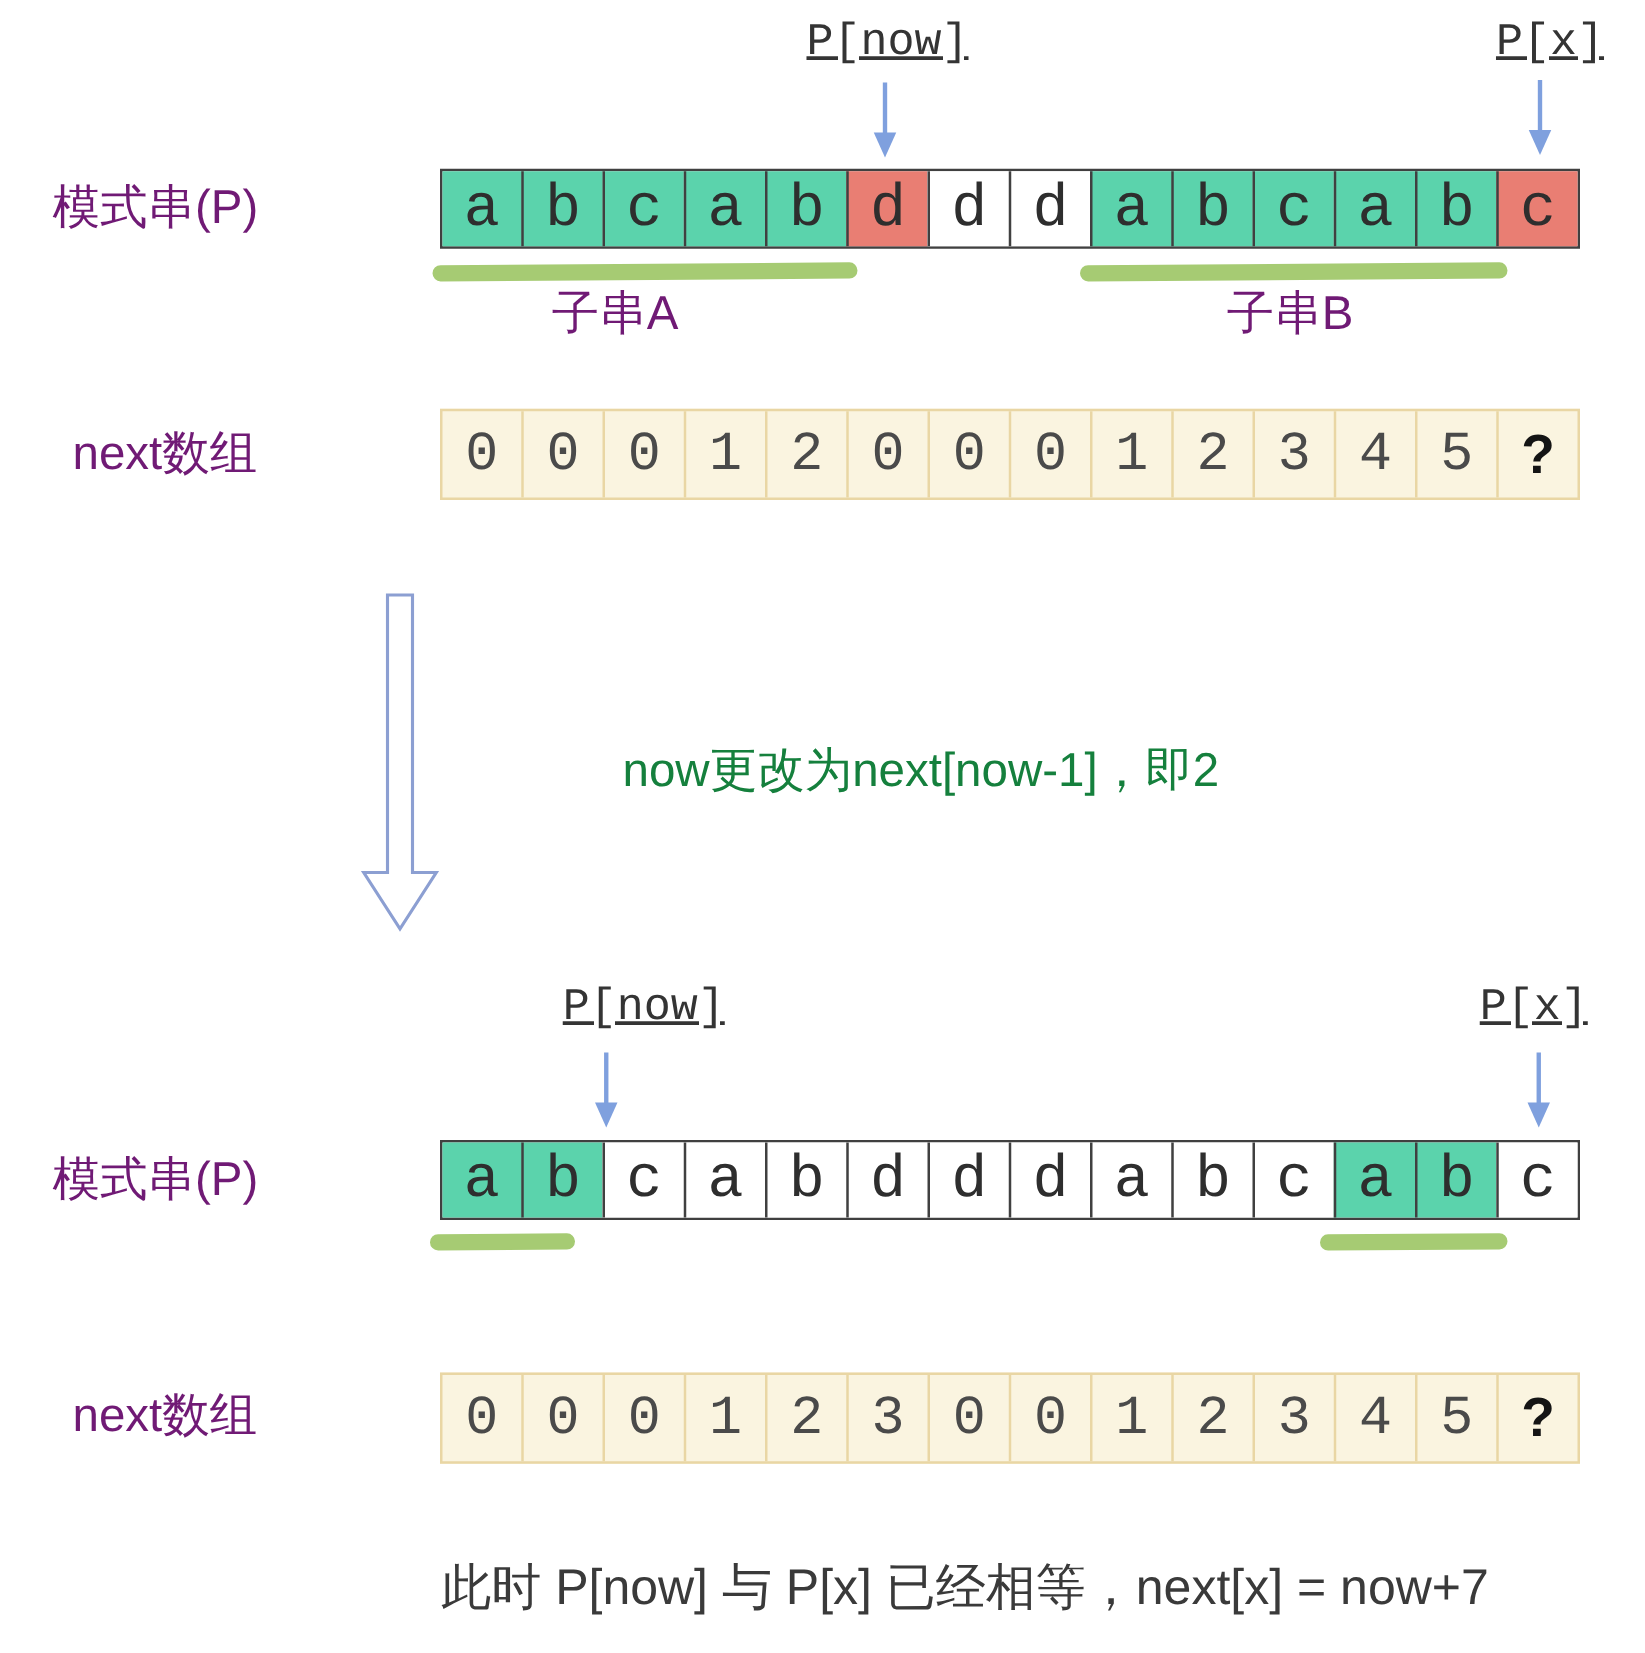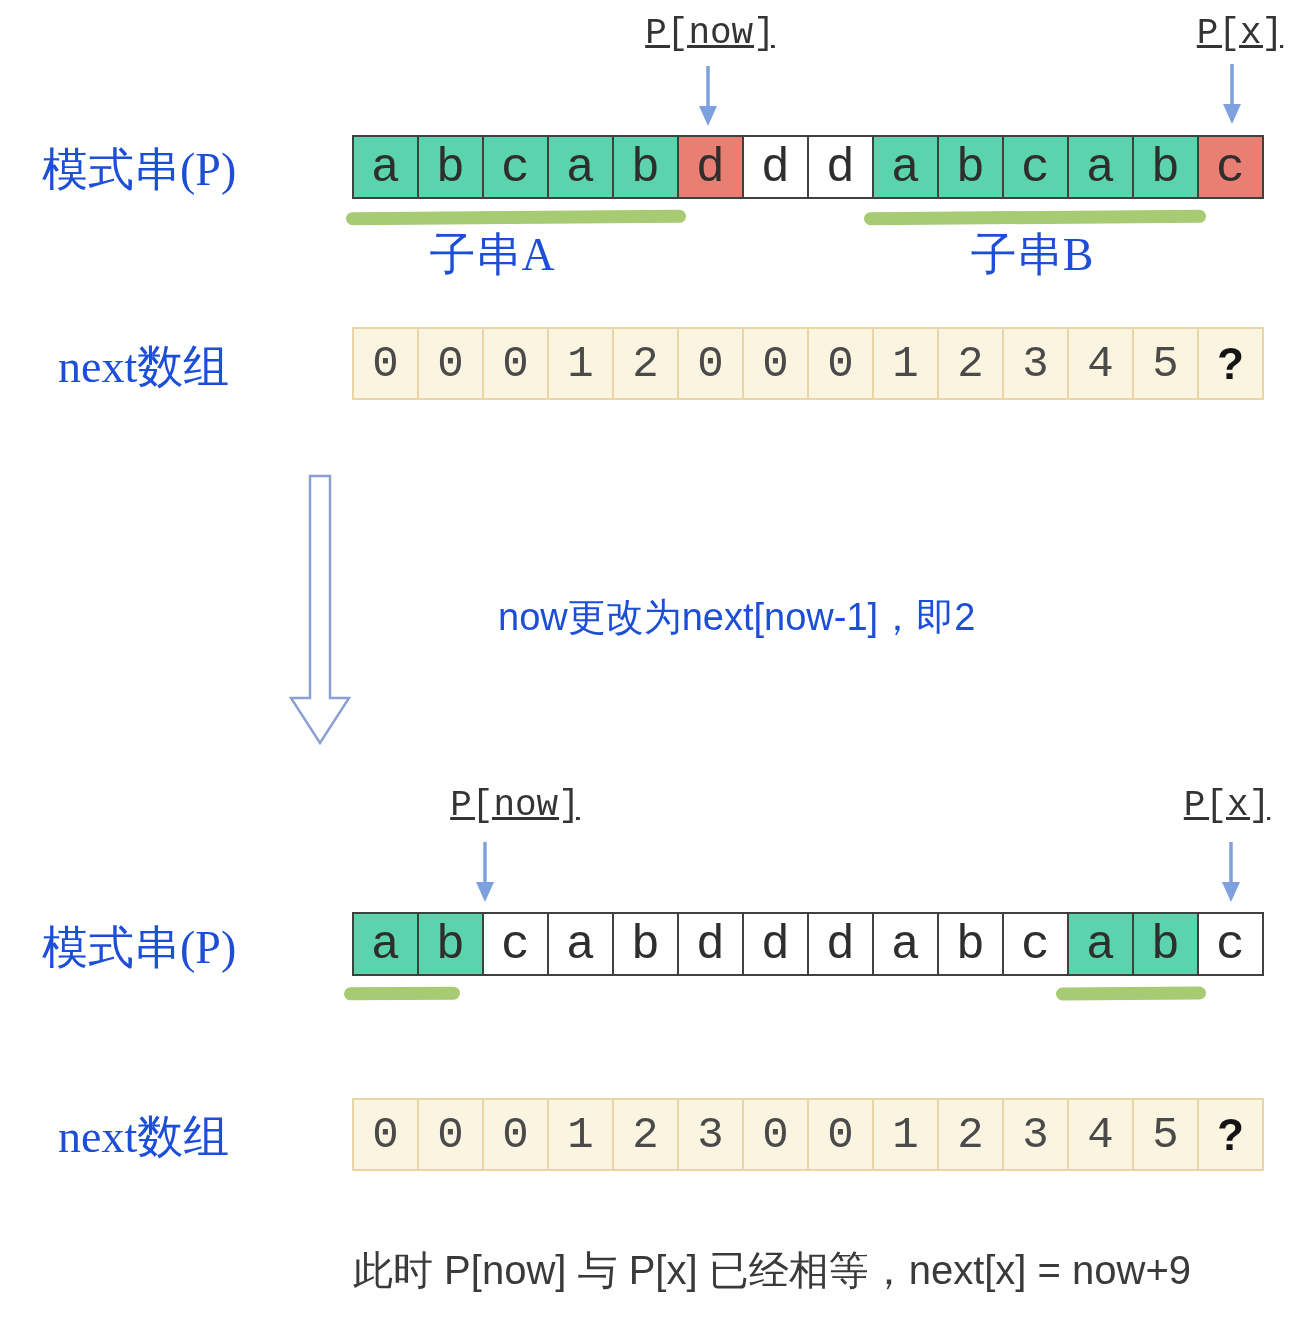--- a/index.html
+++ b/index.html
@@ -1,37 +1,37 @@
 <!DOCTYPE html>
 <html style="--green: #5bd3ac; --red: #e97e73; --white: #ffffff; --cell_border: #404040; --next_bg: #faf4e0; --next_border: #e9d6a4; --underline: #a6cb73; --arrow_blue: #7fa0de; --big_arrow: #8c9fd2;"><head>
 <meta charset="utf-8">
 <style>
   html,body{margin:0;padding:0;background:#ffffff;}
   .canvas{
     position:relative;width:1316px;height:1322px;background:#ffffff;overflow:hidden;
     font-family:"Liberation Sans",sans-serif;color:#3c3c3c;
   }
   .abs{position:absolute;}
-  .cjk-label{font-size:46px;color:#1d4ed8;white-space:nowrap;line-height:1;font-family:Liberation Serif, serif;}
+  .cjk-label{font-size:38px;color:#701a75;white-space:nowrap;line-height:1;}
   .mono{font-family:"Liberation Mono","DejaVu Sans Mono",monospace;text-decoration:underline;}
   .ptr-label{font-size:36px;color:#343434;white-space:nowrap;line-height:1;transform:translateX(-50%);}
   .cells{position:absolute;display:flex;box-sizing:border-box;}
   .pattern-cells{border:2px solid var(--cell_border);}
   .next-cells{border:2px solid var(--next_border);background:var(--next_bg);}
   .cell{display:flex;align-items:center;justify-content:center;box-sizing:border-box;
         font-family:"Liberation Mono","DejaVu Sans Mono",monospace;line-height:1;}
   .pcell{width:65px;height:60px;border-left:2px solid var(--cell_border);font-size:48px;color:#2e2e2e;padding-top:2px;}
   .pcell:first-child{border-left:none;width:63px;}
   .ncell{width:65px;height:69px;border-left:2px solid var(--next_border);font-size:44px;color:#4a4a4a;}
   .ncell:first-child{border-left:none;width:63px;}
   .ncell.qmark{font-weight:700;color:#141414;font-family:"Liberation Sans",sans-serif;}
   .underline{position:absolute;height:13px;border-radius:7px;background:var(--underline);transform:rotate(-0.4deg);}
   .small-arrow{position:absolute;transform:translateX(-50%);color:var(--arrow_blue);}
   .center-label{transform:translateX(-50%);}
-  .mid-text{font-size:38px;color:#1d4ed8;white-space:nowrap;line-height:1;}
+  .mid-text{font-size:38px;color:#15803d;white-space:nowrap;line-height:1;}
   .footer-text{font-size:40px;color:#3a3a3a;white-space:nowrap;line-height:1;}
 </style>
 </head>
 <body>
 
 <div class="canvas">
 
   <div class="abs ptr-label mono" style="left:710px;top:16px;">P[now]</div>
   <div class="abs ptr-label mono" style="left:1240px;top:16px;">P[x]</div>
 
@@ -134,15 +134,15 @@
       <div class="cell ncell">0</div>
       <div class="cell ncell">0</div>
       <div class="cell ncell">1</div>
       <div class="cell ncell">2</div>
       <div class="cell ncell">3</div>
       <div class="cell ncell">4</div>
       <div class="cell ncell">5</div>
       <div class="cell ncell qmark">?</div>
     </div>
 
-  <div class="abs footer-text" style="left:353px;top:1250px;">此时 P[now] 与 P[x] 已经相等，next[x] = now+9</div>
+  <div class="abs footer-text" style="left:353px;top:1250px;">此时 P[now] 与 P[x] 已经相等，next[x] = now+7</div>
 
 </div>
 
 </body></html>

